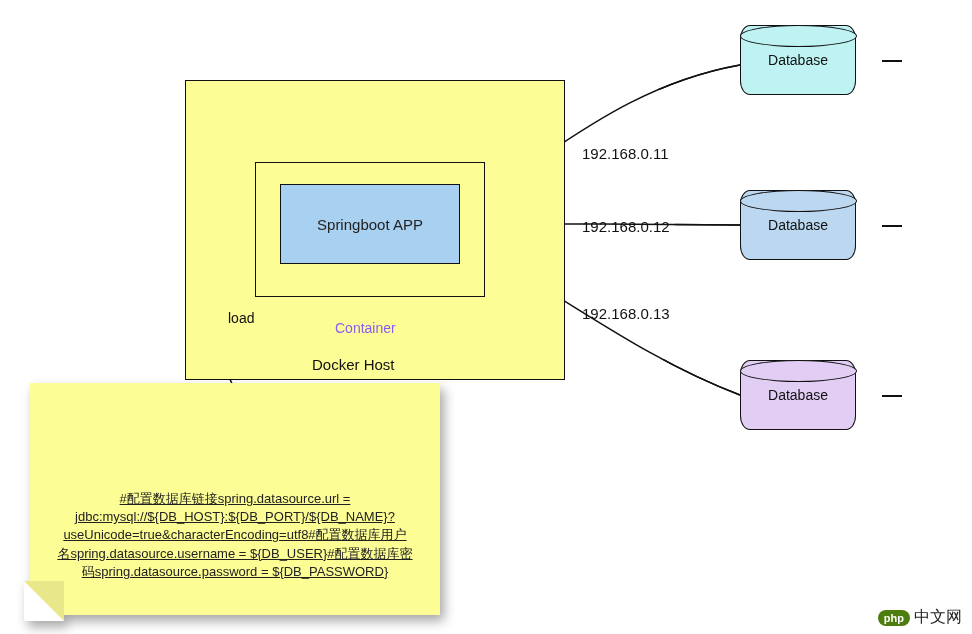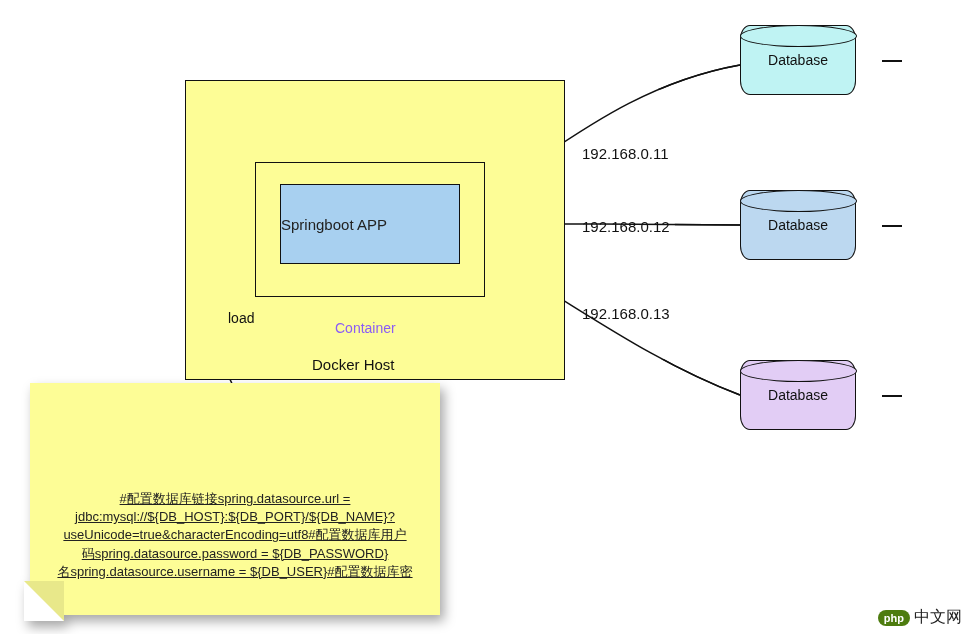--- a/index.html
+++ b/index.html
@@ -26,20 +26,21 @@
     border: 1.5px solid #111;
   }
   .app-box {
     position: absolute;
     left: 280px; top: 184px;
     width: 180px; height: 80px;
     background: #a8d0f0;
     border: 1.5px solid #111;
     display: flex;
     align-items: center;
+    justify-content: center;
     z-index: 10;
   }
   .app-label { font-size: 15px; color: #222; }
   .container-label {
     position: absolute;
     left: 335px; top: 276px;
     font-size: 14px; color: #8b5cf6; margin-top: 44px;
   }
   .dockerhost-label {
     position: absolute;
@@ -181,20 +182,20 @@
 <div class="db-tick" style="top:225px"></div>
 <div class="db-tick" style="top:395px"></div>
 
 <div class="note">
   <div class="note-fold"></div>
 </div>
 <div class="note-text">
   <div>#配置数据库链接spring.datasource.url =</div>
   <div>jdbc:mysql://${DB_HOST}:${DB_PORT}/${DB_NAME}?</div>
   <div>useUnicode=true&amp;characterEncoding=utf8#配置数据库用户</div>
+  <div>名spring.datasource.username = ${DB_USER}#配置数据库密</div>
   <div>码spring.datasource.password = ${DB_PASSWORD}</div>
-  <div>名spring.datasource.username = ${DB_USER}#配置数据库密</div>
 </div>
 
 <div class="watermark">
   <span class="watermark-badge">php</span>
   <span class="watermark-text">中文网</span>
 </div>
 
 </body></html>

